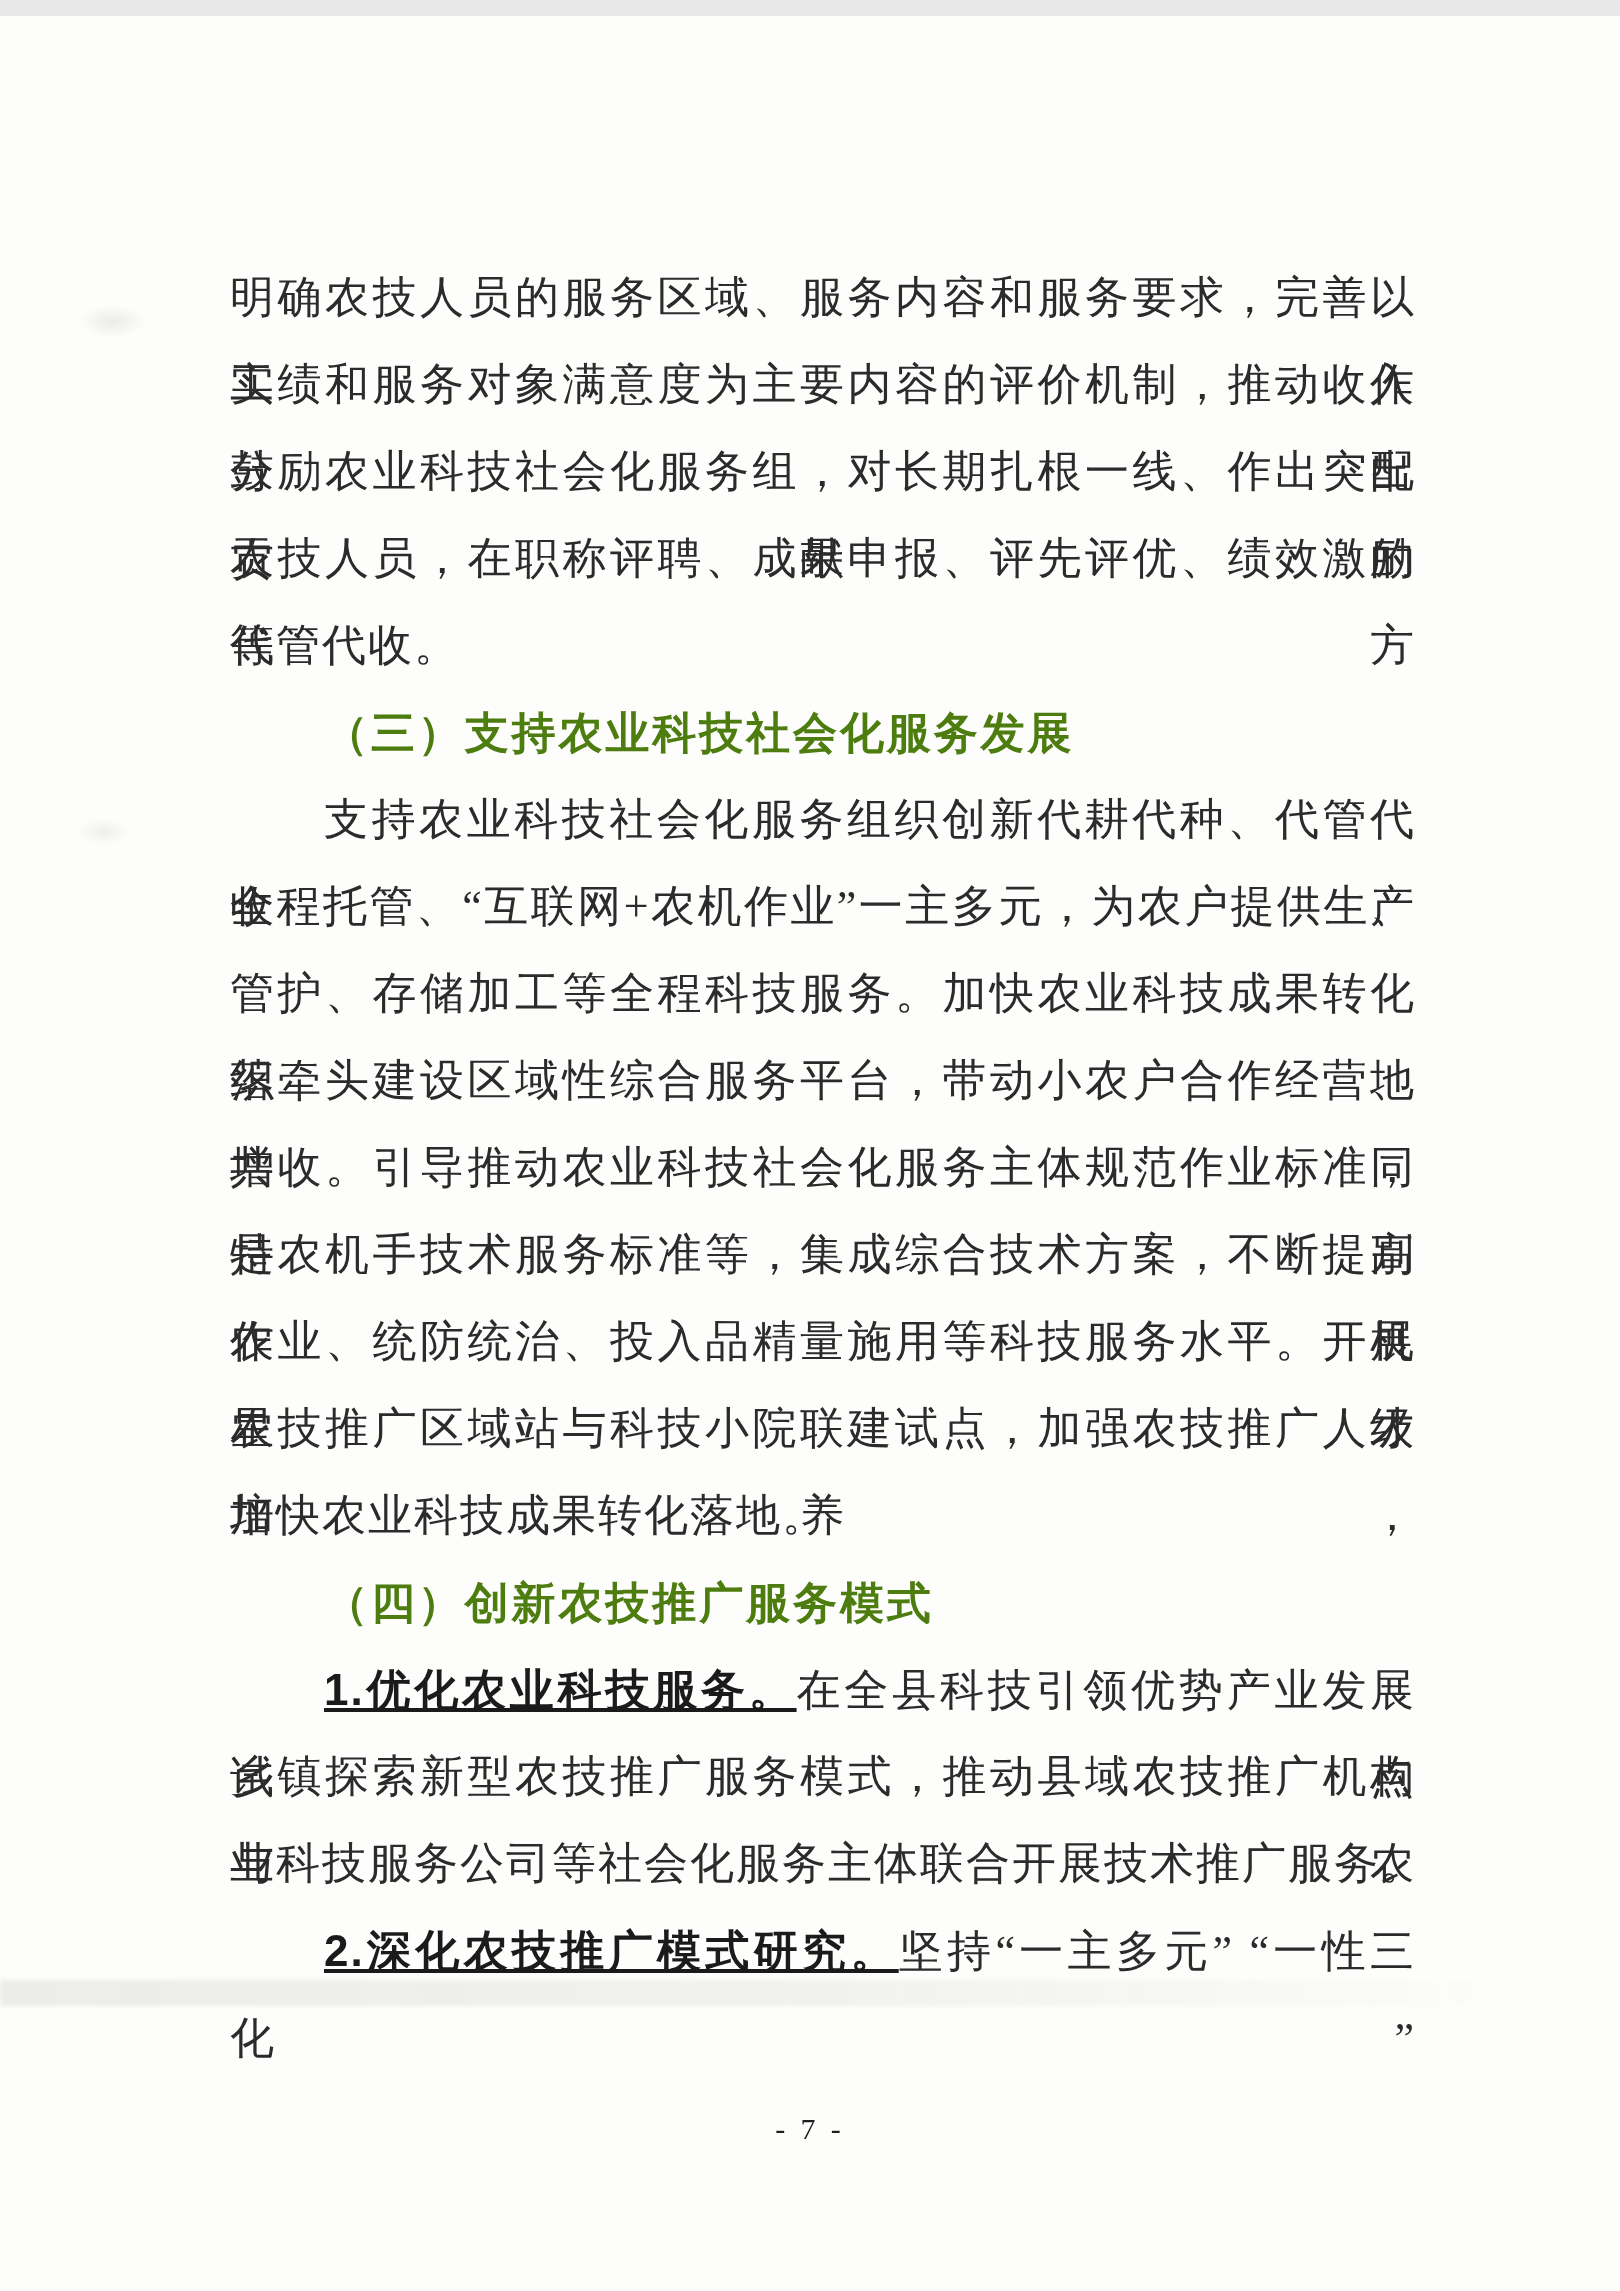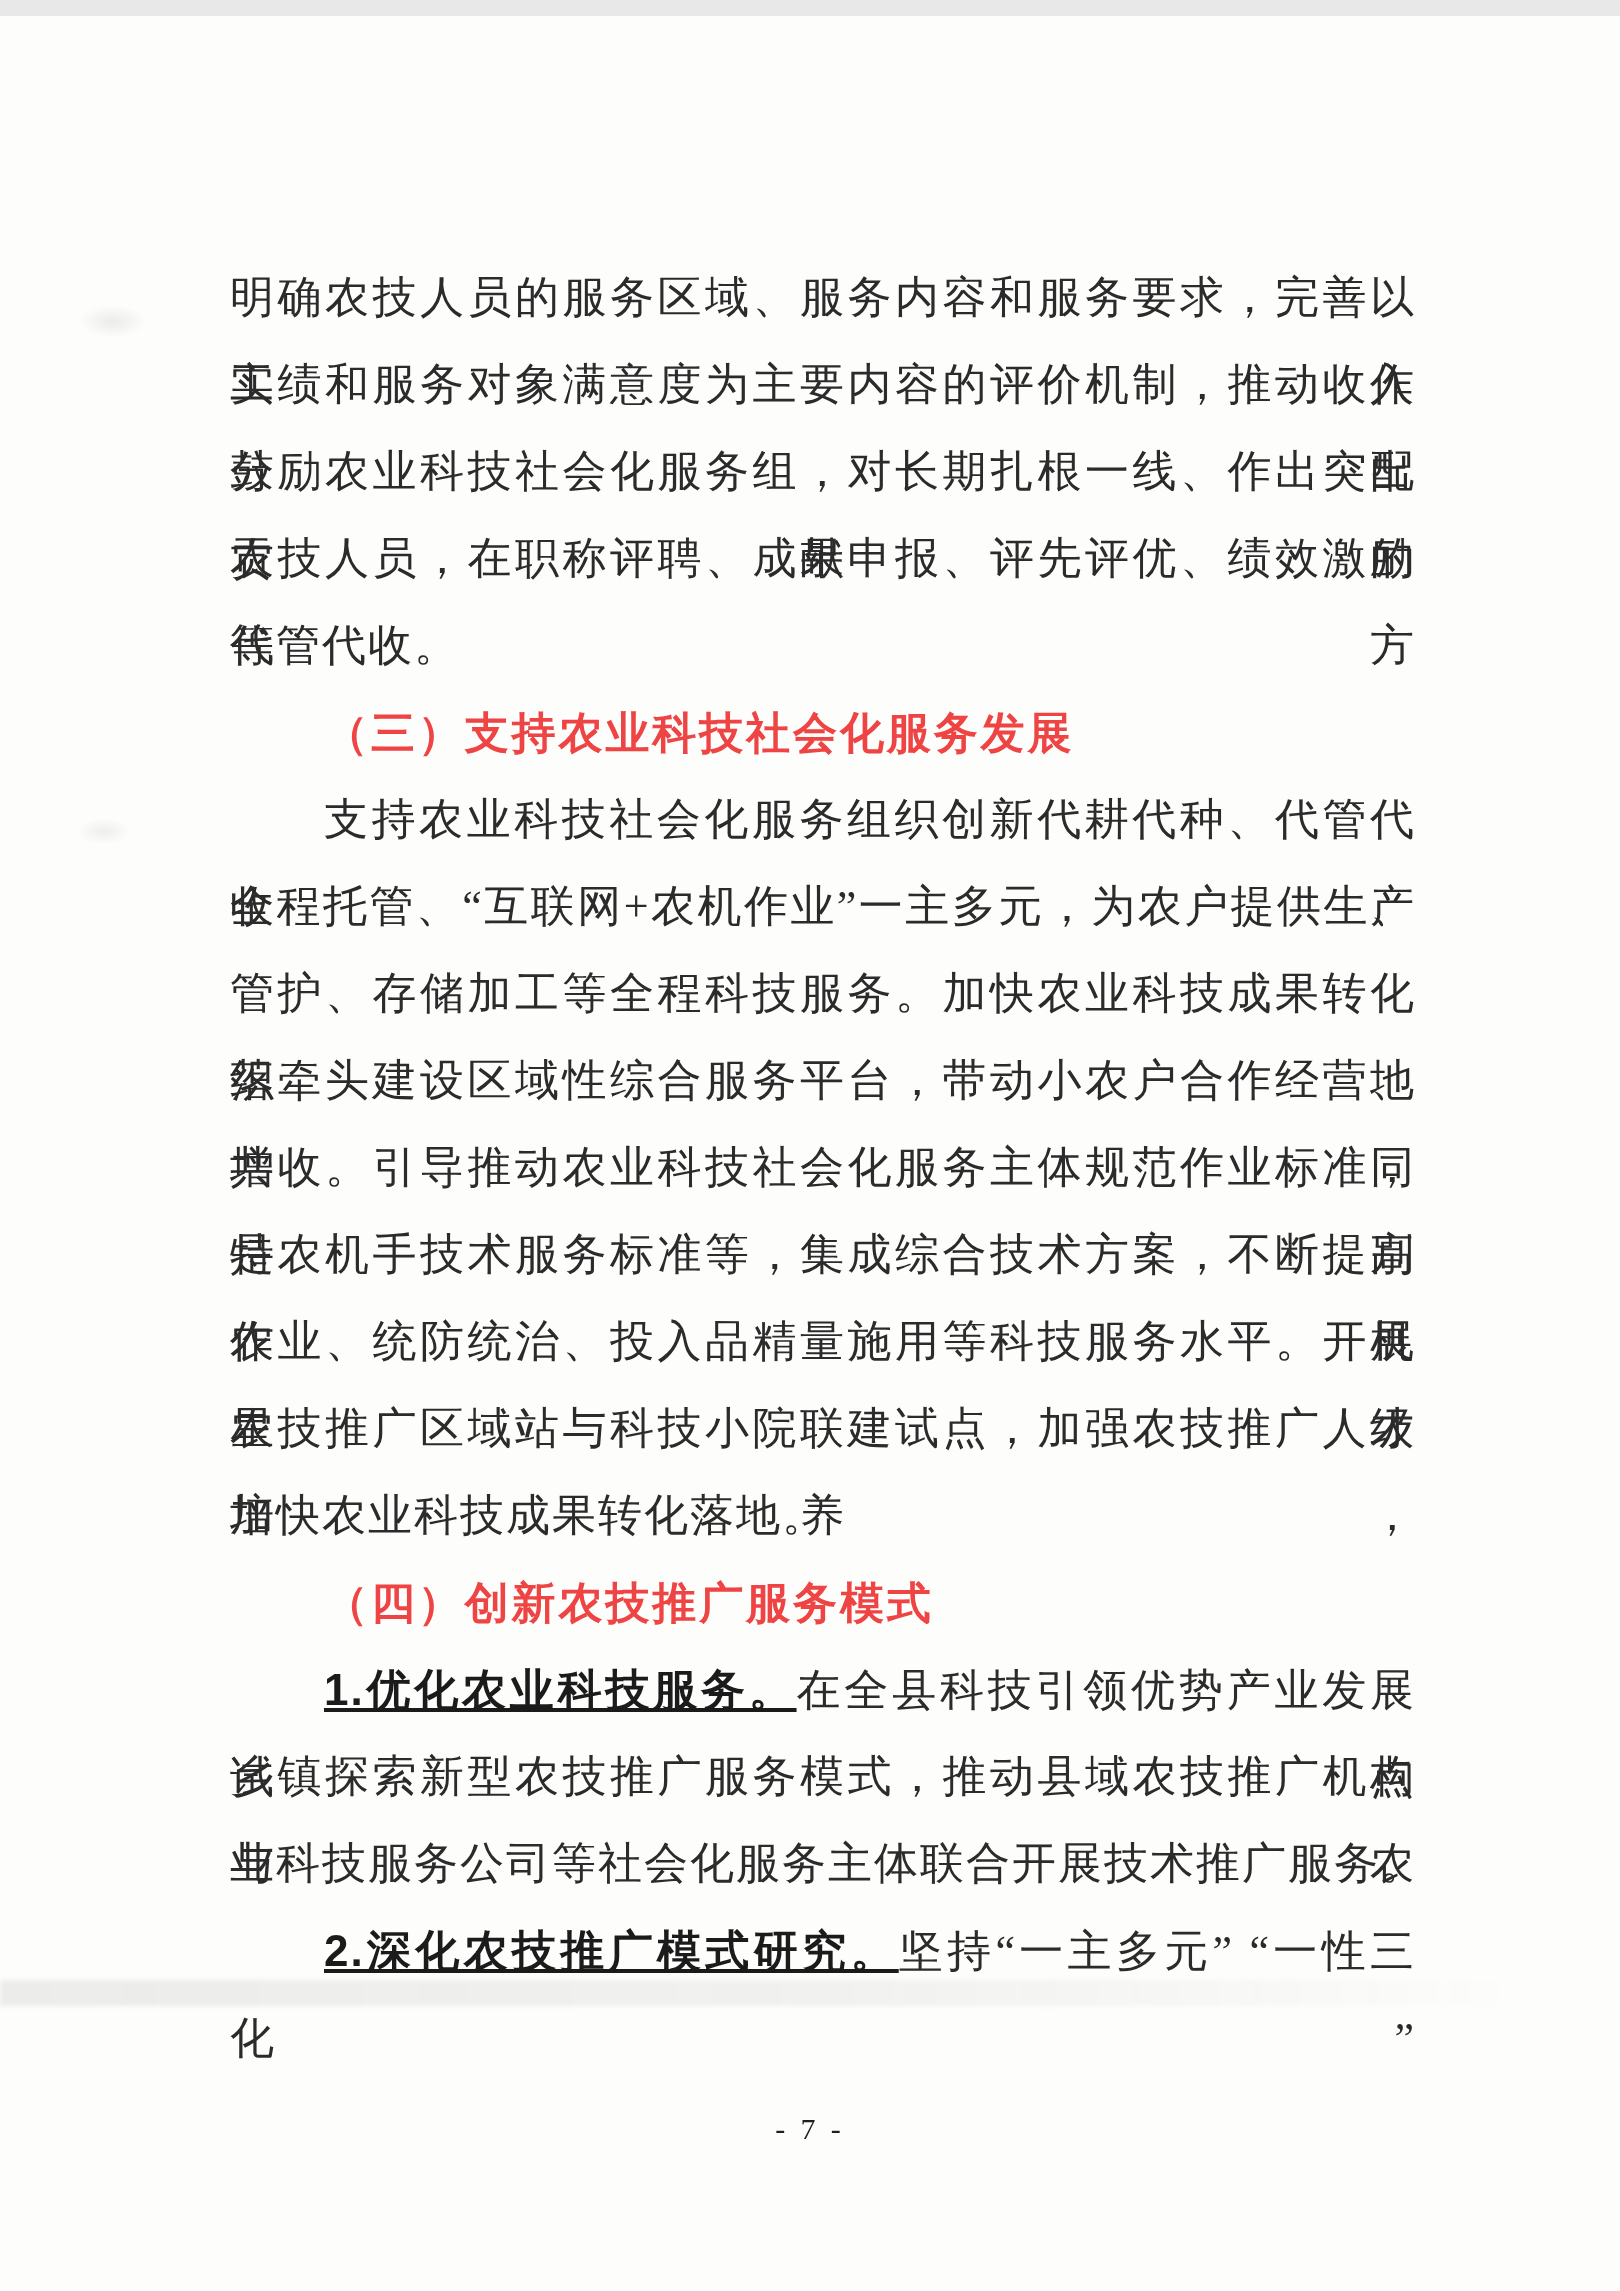--- a/index.html
+++ b/index.html
@@ -55,21 +55,21 @@
   }
   .jl {                       
     white-space: normal;
     text-align: justify;
     text-align-last: justify;
   }
   .indent { text-indent: 94px; }
   .heading {
     font-family: "Liberation Sans", "DejaVu Sans", sans-serif;
     font-weight: 700;
-    color: #ef4444;
+    color: #4d7c0f;
     letter-spacing: 2.9px;
   }
   .lead {
     font-family: "Liberation Sans", "DejaVu Sans", sans-serif;
     font-weight: 700;
     color: #1b1b1b;
     text-decoration: underline;
   }
   .pageno {
     position: absolute;

